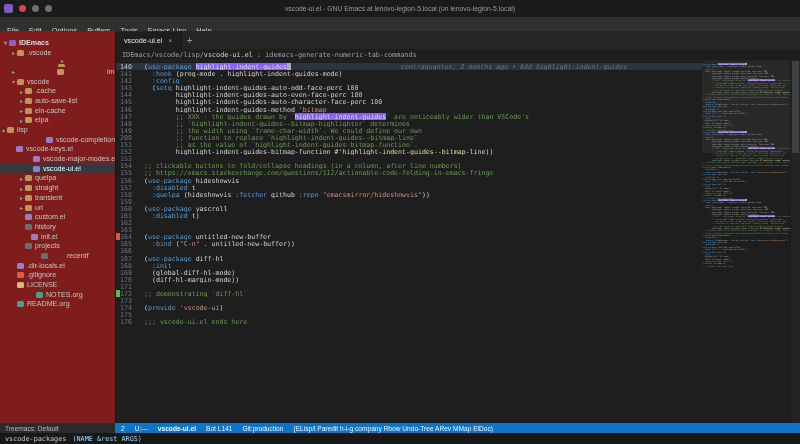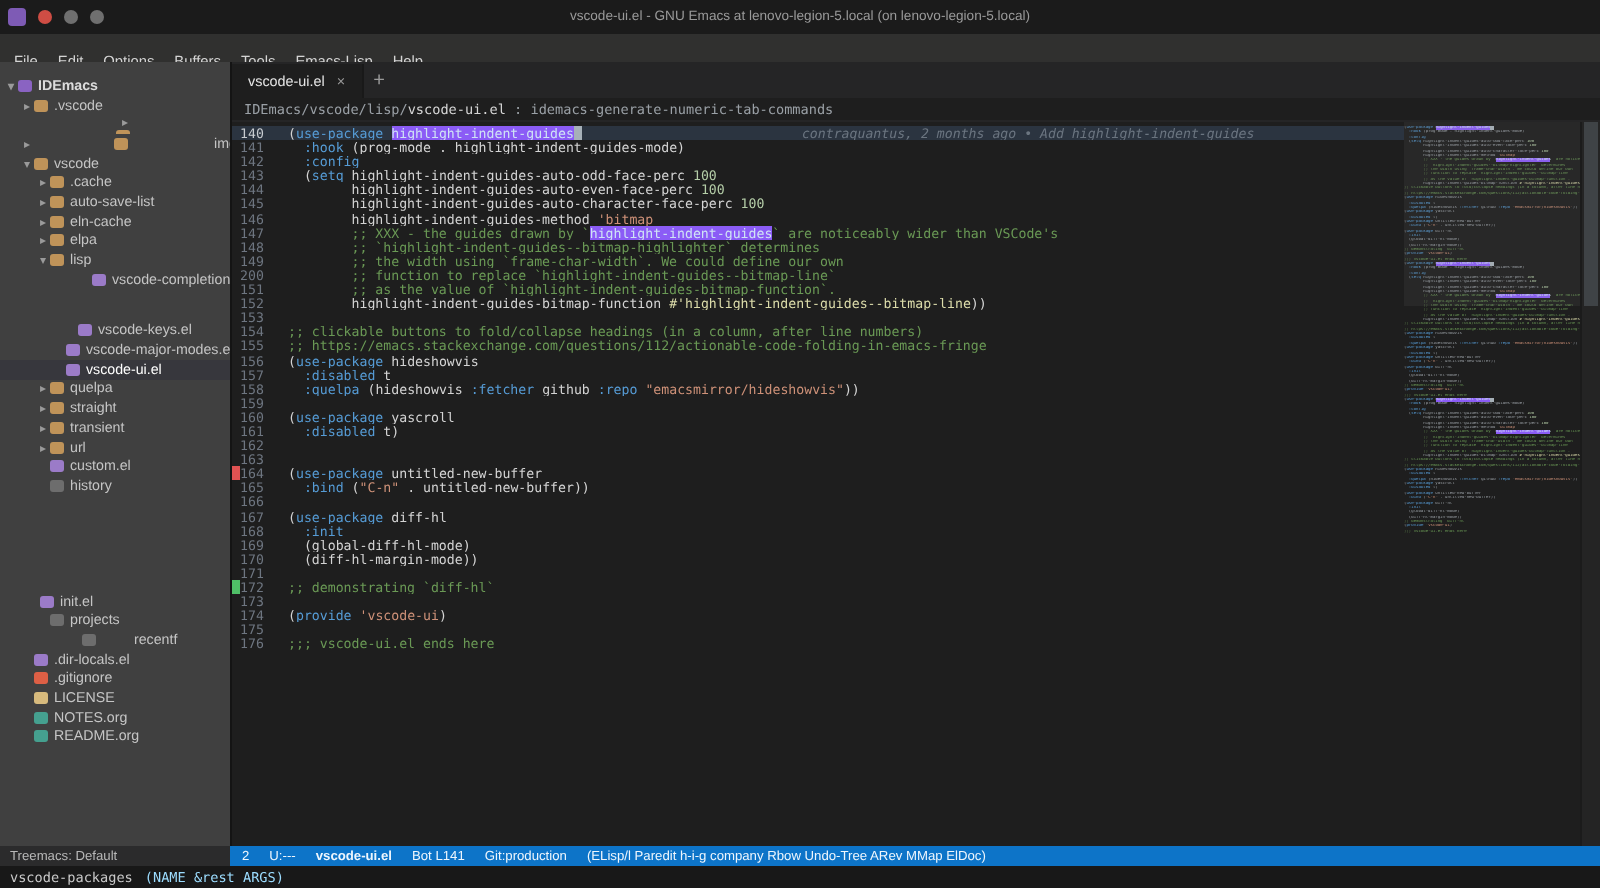--- a/index.html
+++ b/index.html
@@ -19,21 +19,21 @@
 
   
   .menubar { height:14px; background:#30302f; display:flex; align-items:center;
              font-size:7.4px; color:#d4d4d4; padding-left:2px; }
   .menu-item { padding:0 5px;margin-top:12px; }
 
   
   .main { display:flex; height:392px; }
 
   
-  .sidebar { width:115px; background:#404040; overflow:hidden; padding-top:7px; }
+  .sidebar { width:115px; background:#7f1d1d; overflow:hidden; padding-top:7px; }
   .tree-row { height:9.7px; display:flex; align-items:center; font-size:7.1px;
               color:#c5c5c5; white-space:nowrap; overflow:hidden; }
   .tree-row.selected { background:#37373d; color:#ffffff; }
   .tree-row.root { color:#dcdcdc; font-weight:bold; }
   .chev { width:7px; font-size:6px; color:#9a9a9a; text-align:center; flex:none; }
   .ticon { width:7px; height:6px; border-radius:1.5px; margin-right:3px; flex:none; }
   .ticon.root { background:#8a63c2; }
   .ticon.folder { background:#bf9359; }
   .ticon.el { background:#9b7bc8; }
   .ticon.file { background:#6d6d6d; }
@@ -162,31 +162,31 @@
       <div class="tree-row" style="padding-left: 18px;">
         <span class="chev">▸</span>
         <span class="ticon folder"></span>
         <span>eln-cache</span>
       </div>
       <div class="tree-row" style="padding-left: 18px;">
         <span class="chev">▸</span>
         <span class="ticon folder"></span>
         <span>elpa</span>
       </div>
-      <div class="tree-row" style="padding-left: 18px;">
+      <div class="tree-row" style="">
         <span class="chev">▾</span>
         <span class="ticon folder"></span>
         <span>lisp</span>
       </div>
       <div class="tree-row" style="padding-left: 26px; margin-left: 13px;">
         <span class="chev"> </span>
         <span class="ticon el"></span>
         <span>vscode-completion.el</span>
       </div>
-      <div class="tree-row" style="padding-left: 32px; margin-top: 16px;">
+      <div class="tree-row" style="padding-left: 9px;">
         <span class="chev"> </span>
         <span class="ticon el"></span>
         <span>vscode-keys.el</span>
       </div>
       <div class="tree-row" style="padding-left: 26px;">
         <span class="chev"> </span>
         <span class="ticon el"></span>
         <span>vscode-major-modes.el</span>
       </div>
       <div class="tree-row selected" style="padding-left: 26px;">
@@ -217,21 +217,21 @@
       <div class="tree-row" style="padding-left: 18px;">
         <span class="chev"> </span>
         <span class="ticon el"></span>
         <span>custom.el</span>
       </div>
       <div class="tree-row" style="padding-left: 18px;">
         <span class="chev"> </span>
         <span class="ticon file"></span>
         <span>history</span>
       </div>
-      <div class="tree-row" style="padding-left: 13px; margin-top: 48px;">
+      <div class="tree-row" style="padding-left: 24px;">
         <span class="chev"> </span>
         <span class="ticon el"></span>
         <span>init.el</span>
       </div>
       <div class="tree-row" style="padding-left: 18px;">
         <span class="chev"> </span>
         <span class="ticon file"></span>
         <span>projects</span>
       </div>
       <div class="tree-row" style="padding-left: 18px; gap: 16px;">
@@ -247,21 +247,21 @@
       <div class="tree-row" style="padding-left: 10px;">
         <span class="chev"> </span>
         <span class="ticon git"></span>
         <span>.gitignore</span>
       </div>
       <div class="tree-row" style="padding-left: 10px;">
         <span class="chev"> </span>
         <span class="ticon license"></span>
         <span>LICENSE</span>
       </div>
-      <div class="tree-row" style="padding-left: 10px;">
+      <div class="tree-row" style="padding-left: 10px; margin-left: 19px;">
         <span class="chev"> </span>
         <span class="ticon org"></span>
         <span>NOTES.org</span>
       </div>
       <div class="tree-row" style="padding-left: 10px;">
         <span class="chev"> </span>
         <span class="ticon org"></span>
         <span>README.org</span>
       </div>
     </div>

